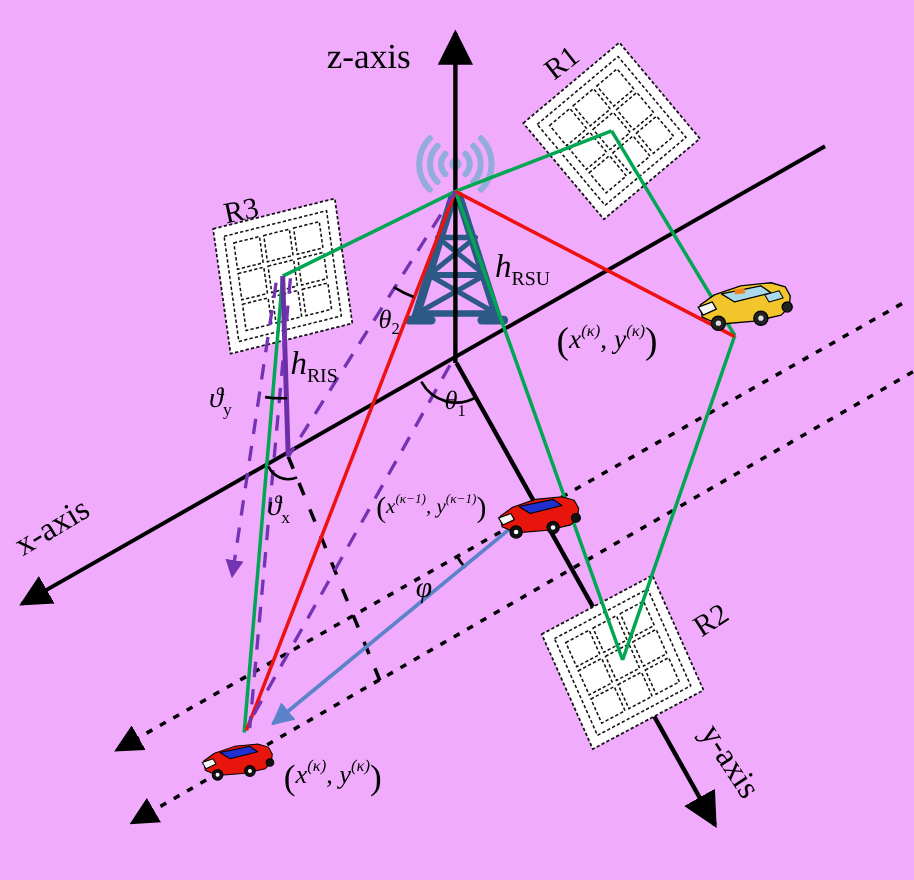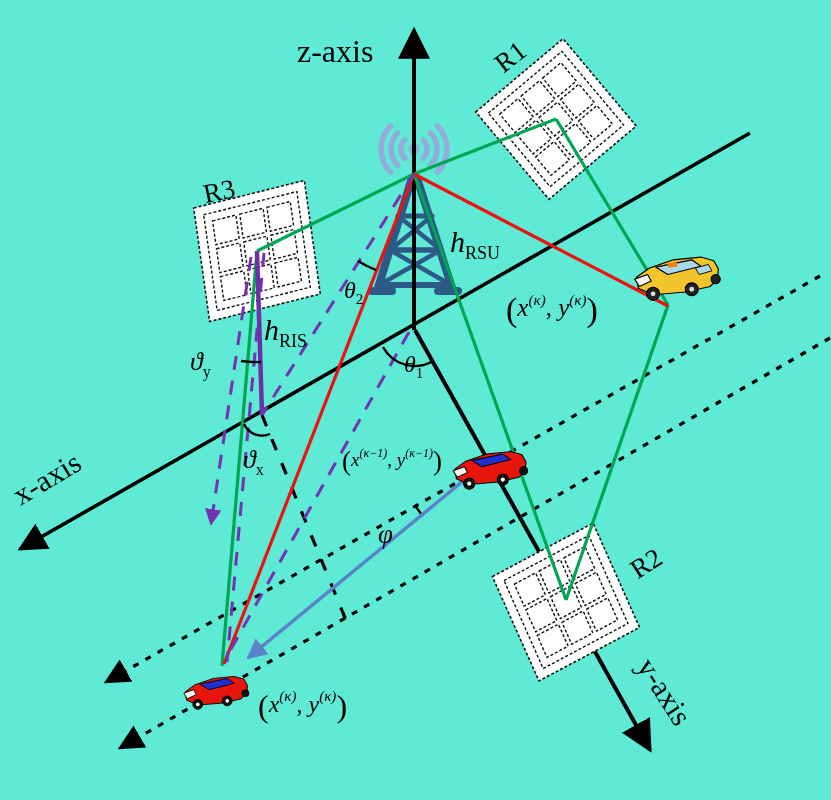--- a/index.html
+++ b/index.html
@@ -1,16 +1,16 @@
 <!DOCTYPE html>
 <html><head>
 <meta charset="utf-8">
 <style>
   html,body{margin:0;padding:0;background:#ffffff;}
-  .stage{position:relative;width:831px;height:800px;background:#5eead4;overflow:hidden;}
+  .stage{position:relative;width:831px;height:800px;background:#f0abfc;overflow:hidden;}
   svg text{font-family:"Liberation Serif","DejaVu Serif",serif;fill:#000;}
   .it{font-style:italic;}
 </style>
 </head>
 <body>
 
 <div class="stage">
 <svg width="831" height="800" viewBox="0 0 831 800" xmlns="http://www.w3.org/2000/svg">
 
   <defs>

